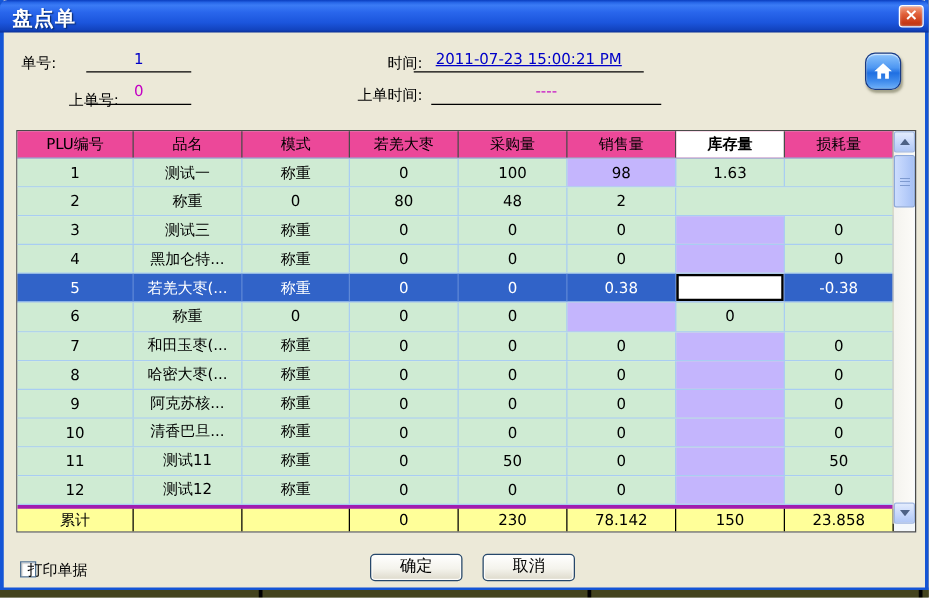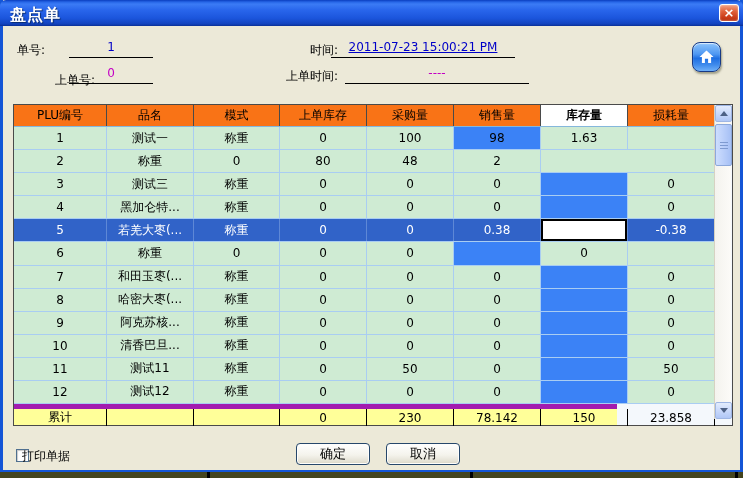--- a/index.html
+++ b/index.html
@@ -26,31 +26,31 @@
   .val-magenta { color:#C400C4; }
 
   .home-btn { position:absolute; left:689px; top:42px; width:29px; height:30px; border:1px solid #173A85; border-radius:8px;
     background:linear-gradient(180deg,#8CC4FC 0%,#4E97F2 40%,#1F6FE2 55%,#3F8BEC 78%,#6FB0F8 100%);
     box-shadow:inset 0 1px 1px rgba(255,255,255,.7), 1px 2px 2px rgba(90,90,60,.5);
     display:flex; align-items:center; justify-content:center; cursor:pointer; }
 
   
   .table-outer { position:absolute; left:10px; top:104px; width:720px; height:322px; border:1px solid #4A4A4A; background:#F4F8FC; }
   .grid-cols { display:grid; grid-template-columns:93px 87px 86px 87px 87px 87px 87px 87px; }
-  .thead { position:absolute; left:0; top:0; width:701px; height:22px; background:#f97316; border-bottom:1px solid #85B7DC; }
+  .thead { position:absolute; left:0; top:0; width:701px; height:22px; background:#ec4899; border-bottom:1px solid #85B7DC; }
   .th { border-right:1px solid #4A4A4A; display:flex; align-items:center; justify-content:center; font-size:12px; }
   .th-stock { background:#FFFFFF; font-weight:bold; }
   .tbody { position:absolute; left:0; top:22px; width:701px; height:277px; display:grid; grid-template-rows:repeat(12,1fr); }
   .tr { border-bottom:1px solid #A9CDF2; background:#CFEBD3; }
   .td { border-right:1px solid #A9CDF2; display:flex; align-items:center; justify-content:center; overflow:hidden; white-space:nowrap; }
-  .td.stock { background:#3b82f6; }
+  .td.stock { background:#c4b5fd; }
   .tr.selected { background:#3163C8; color:#fff; }
   .tr.selected .td { border-right-color:#5E88D6; }
   .tr.selected .td.stock.edit { background:#FFFFFF; box-shadow:inset 0 0 0 2px #000; margin:0; }
-  .totals-row { position:absolute; left:0; top:299px; width:603px; height:21px; background:#FFFF99; border-top:5px solid #a21caf;text-align:center; }
+  .totals-row { position:absolute; left:0; top:299px; width:701px; height:21px; background:#FFFF99; border-top:3px solid #a21caf;text-align:center; }
   .td-total { border-right:1px solid #000; display:flex; align-items:center; justify-content:center; }
 
   
   .vscroll { position:absolute; right:1px; top:0; width:17px; height:314px; background:linear-gradient(90deg,#F4F3EE,#FCFBF8); border-left:1px solid #D6D2C2; }
   .sbtn { position:absolute; left:0; width:17px; height:17px; border:1px solid #9EB6E4; border-radius:2px;
     background:linear-gradient(180deg,#E3ECFD 0%,#C9D9FB 50%,#B0C7F6 100%); display:flex; align-items:center; justify-content:center; cursor:pointer; }
   .sbtn.up { top:0; } .sbtn.down { bottom:0; }
   .arrow-up { width:0; height:0; border-left:4px solid transparent; border-right:4px solid transparent; border-bottom:5px solid #4D6185; }
   .arrow-down { width:0; height:0; border-left:4px solid transparent; border-right:4px solid transparent; border-top:5px solid #4D6185; }
   .sthumb { position:absolute; left:0; top:19px; width:17px; height:42px; border:1px solid #8CA8DA; border-radius:2px;
@@ -97,21 +97,21 @@
     <svg width="17" height="16" viewBox="0 0 16 16">
       <path d="M8 1.5 L15 8 H12.6 V14 H9.6 V9.8 H6.4 V14 H3.4 V8 H1 Z" fill="#FFFFFF"></path>
     </svg>
   </div>
 
   <div class="table-outer">
     <div class="thead grid-cols">
         <div class="th">PLU编号</div>
         <div class="th">品名</div>
         <div class="th">模式</div>
-        <div class="th">上单库存</div>
+        <div class="th">若羌大枣</div>
         <div class="th">采购量</div>
         <div class="th">销售量</div>
         <div class="th th-stock">库存量</div>
         <div class="th">损耗量</div>
       </div>
     <div class="tbody">
         <div class="tr grid-cols">
           <div class="td">1</div>
           <div class="td">测试一</div>
           <div class="td">称重</div>

